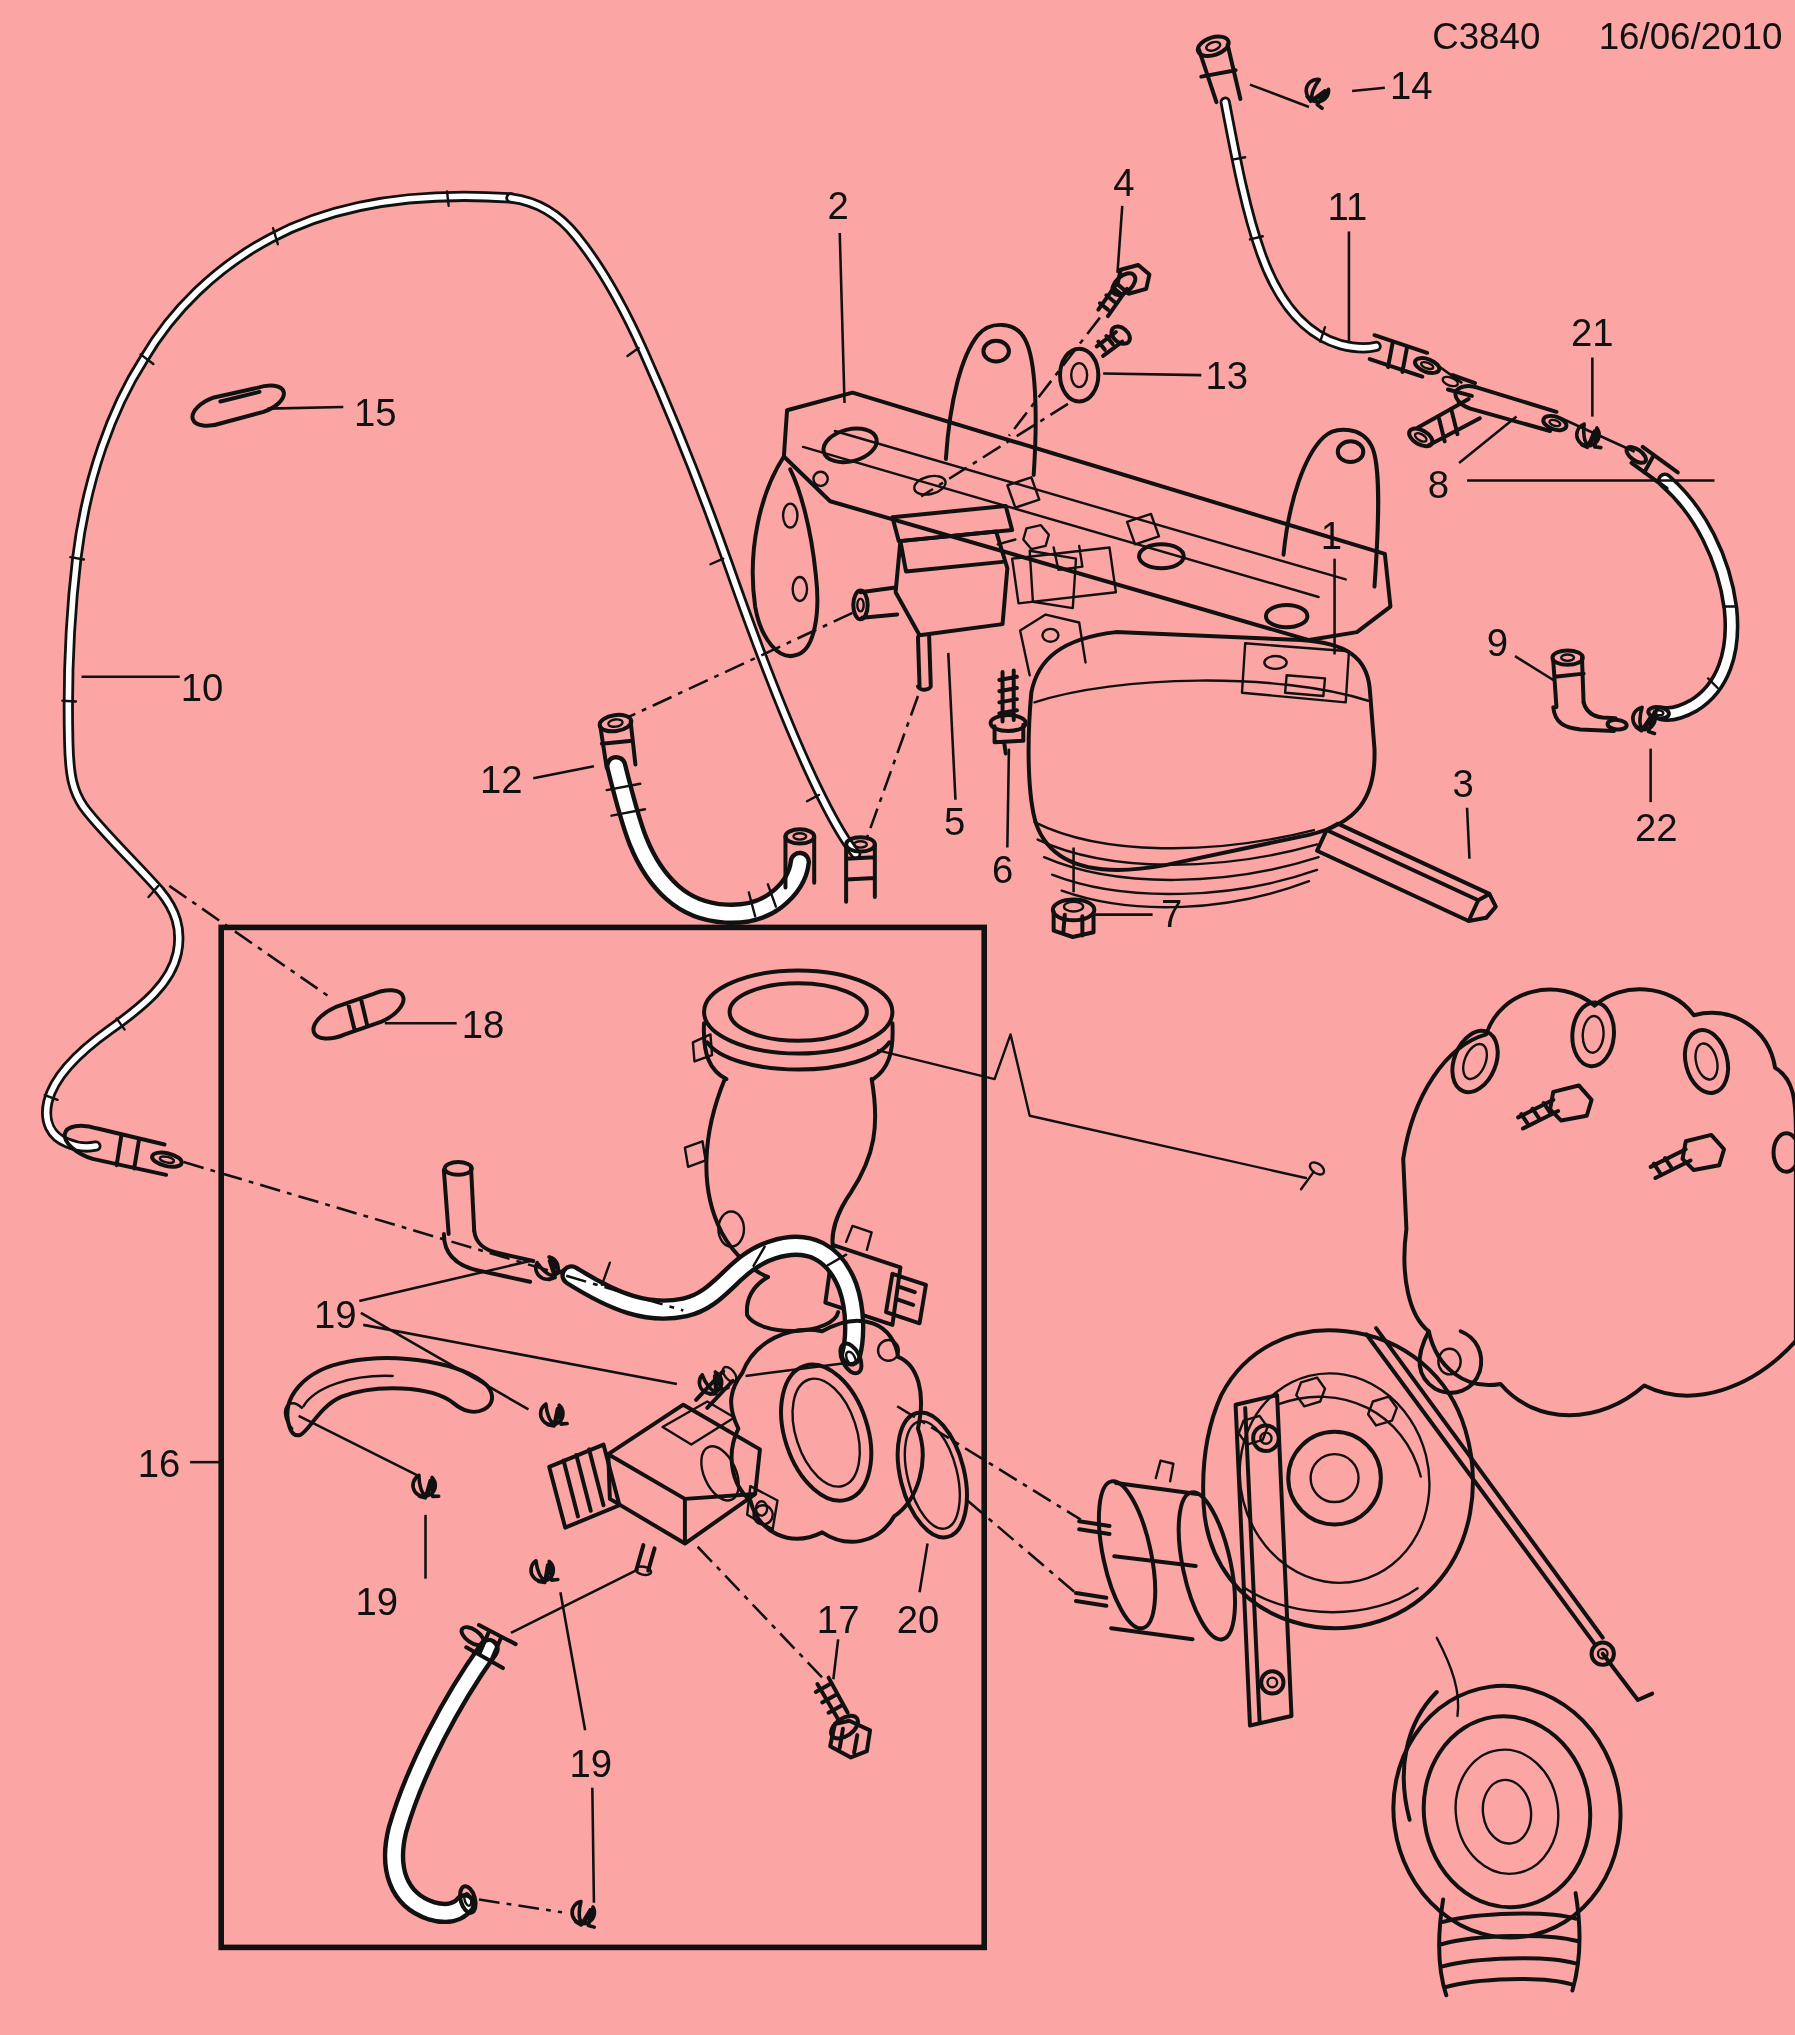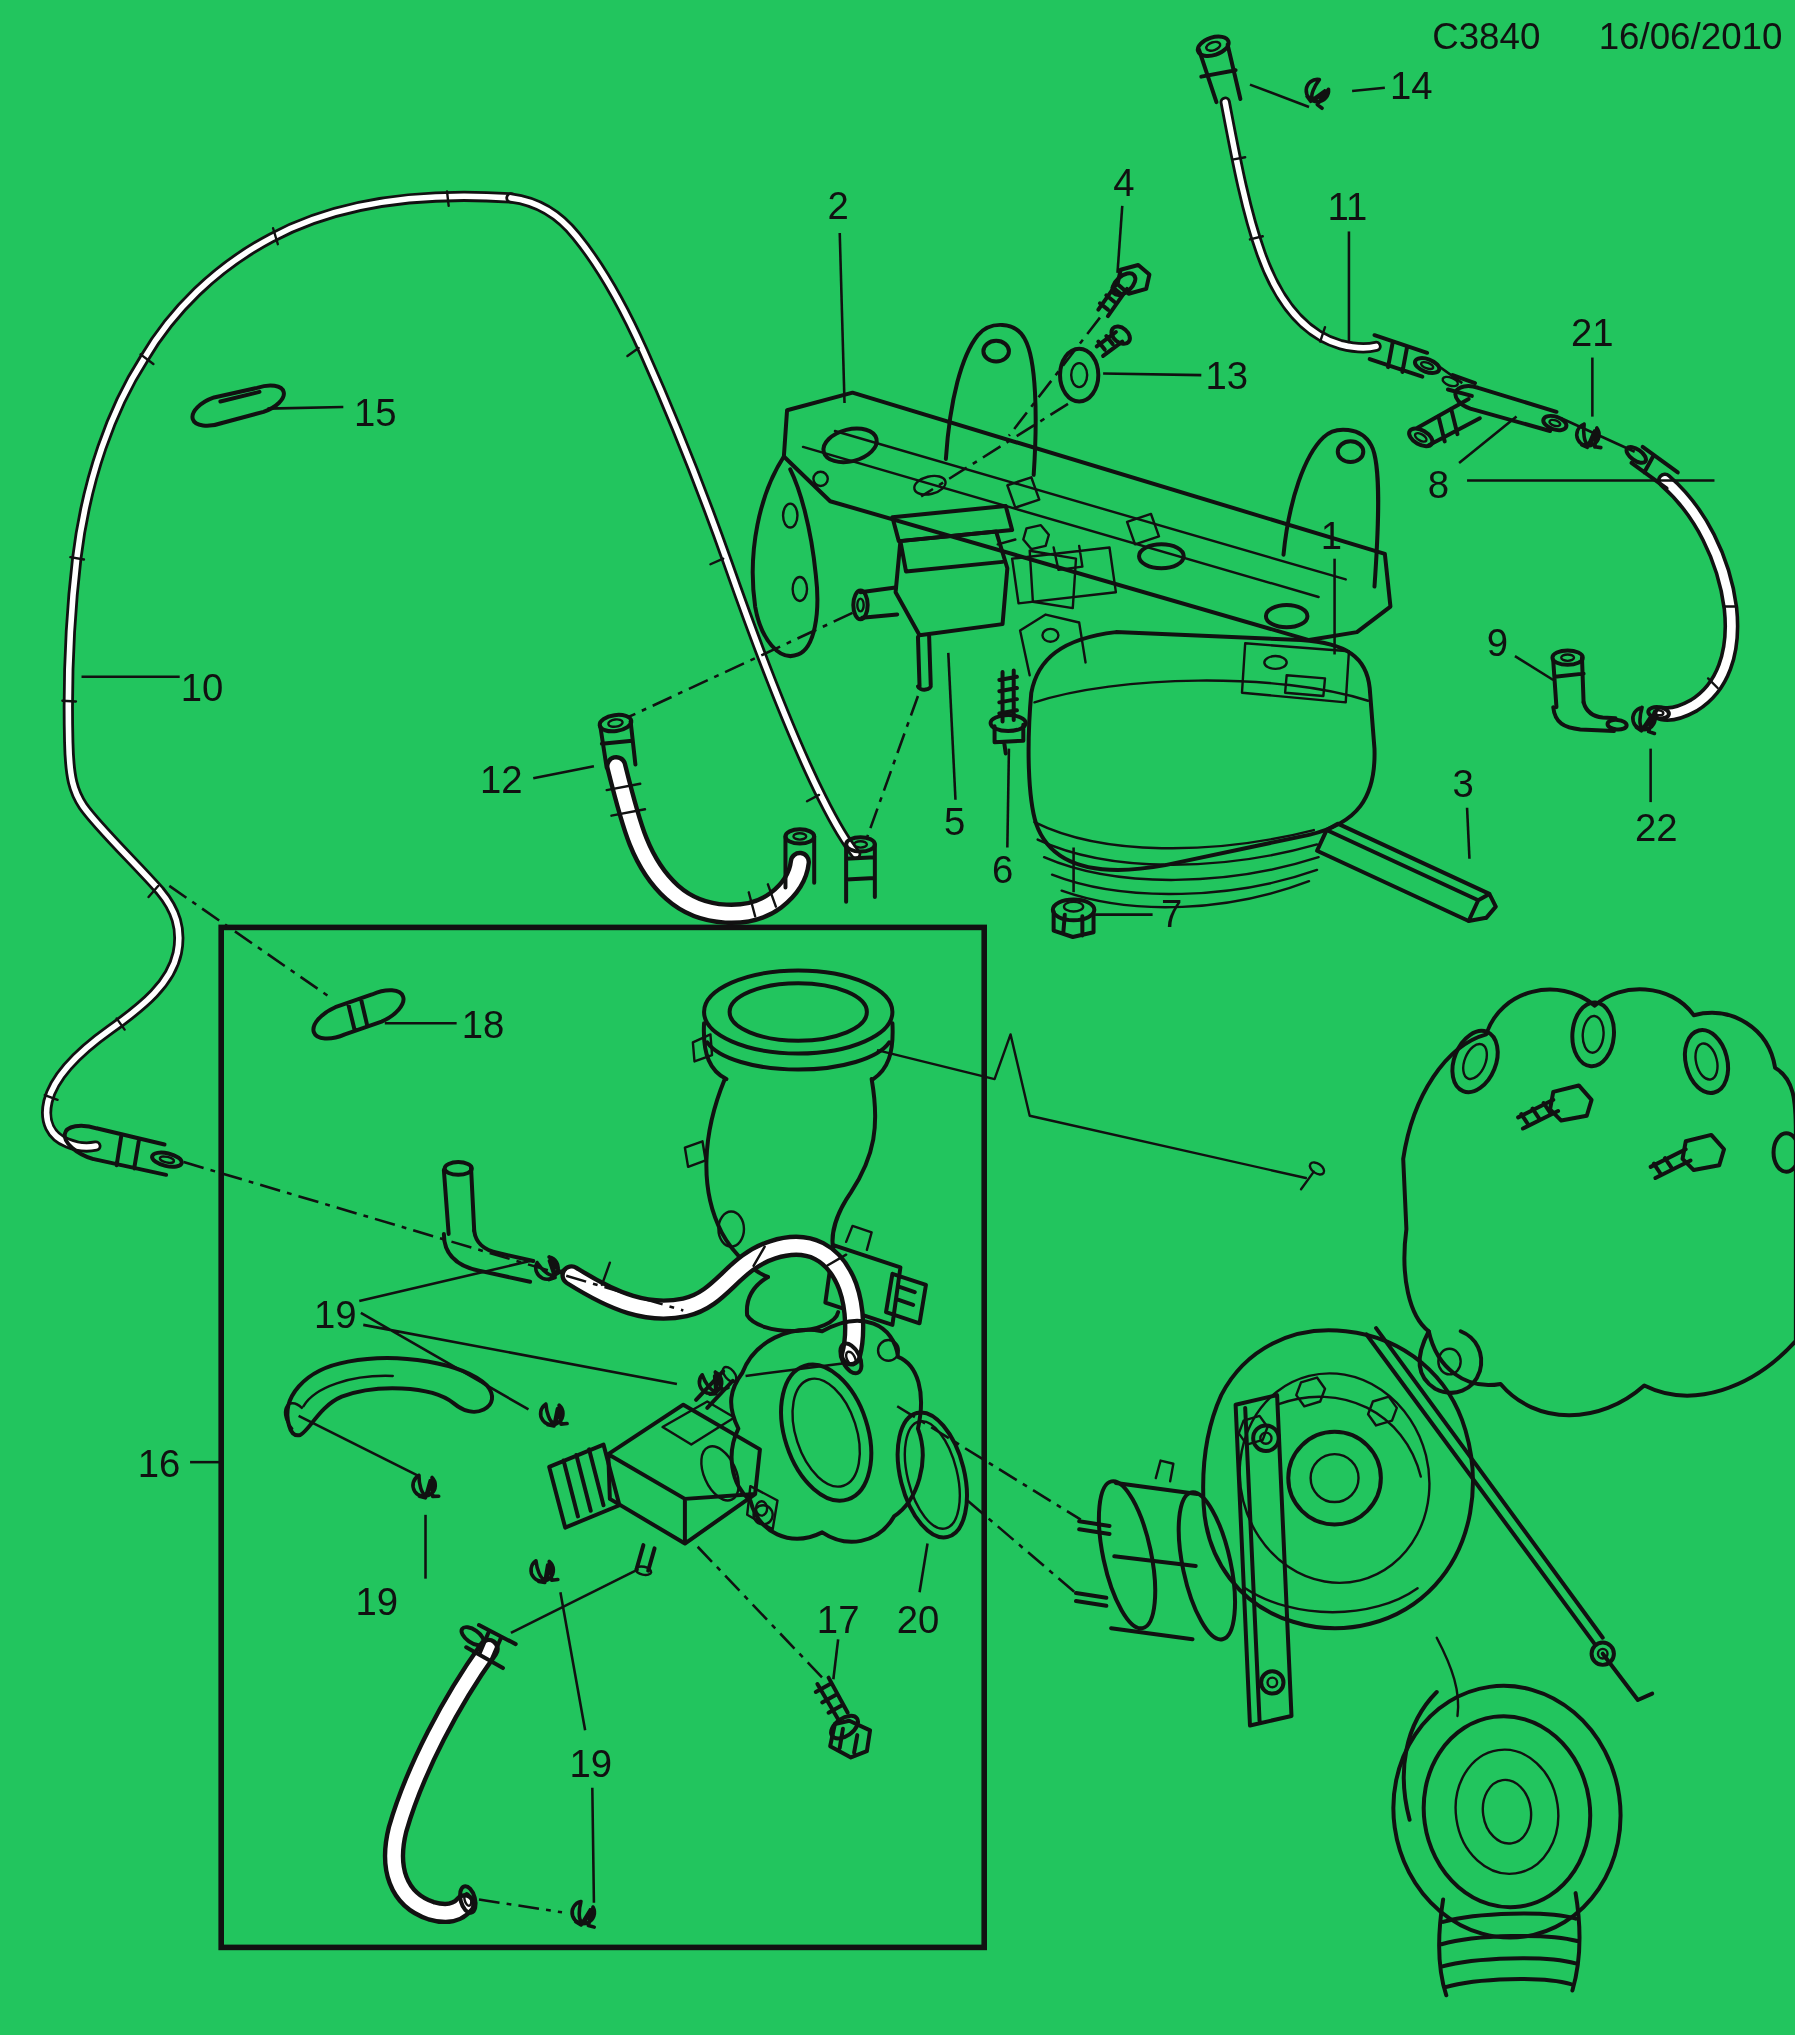--- a/index.html
+++ b/index.html
@@ -1,16 +1,16 @@
 <!DOCTYPE html>
 <html style="font-size:12.8px"><head>
 <meta charset="utf-8">
 <style>
   html,body{margin:0;padding:0;background:#fff;}
-  .stage{position:relative;width:1796px;height:2036px;background:#22c55e;font-family:"Liberation Sans",sans-serif;}
+  .stage{position:relative;width:1796px;height:2036px;background:#fca5a5;font-family:"Liberation Sans",sans-serif;}
   svg{display:block}
   .ln{stroke:#111;stroke-width:5;fill:none;stroke-linecap:round;stroke-linejoin:round;}
   .thin{stroke-width:3;}
   .lead{stroke:#111;stroke-width:3.2;fill:none;}
   .dash{stroke:#111;stroke-width:3.2;fill:none;stroke-dasharray:26 9 6 9;}
   .tube-b14{stroke:#111;stroke-width:14;fill:none;stroke-linecap:round;}
   .tube-w14{stroke:#fff;stroke-width:7;fill:none;stroke-linecap:round;}
   .tube-b20{stroke:#111;stroke-width:20;fill:none;stroke-linecap:round;}
   .tube-w20{stroke:#fff;stroke-width:11;fill:none;stroke-linecap:round;}
   .tube-b28{stroke:#111;stroke-width:28;fill:none;stroke-linecap:round;}

